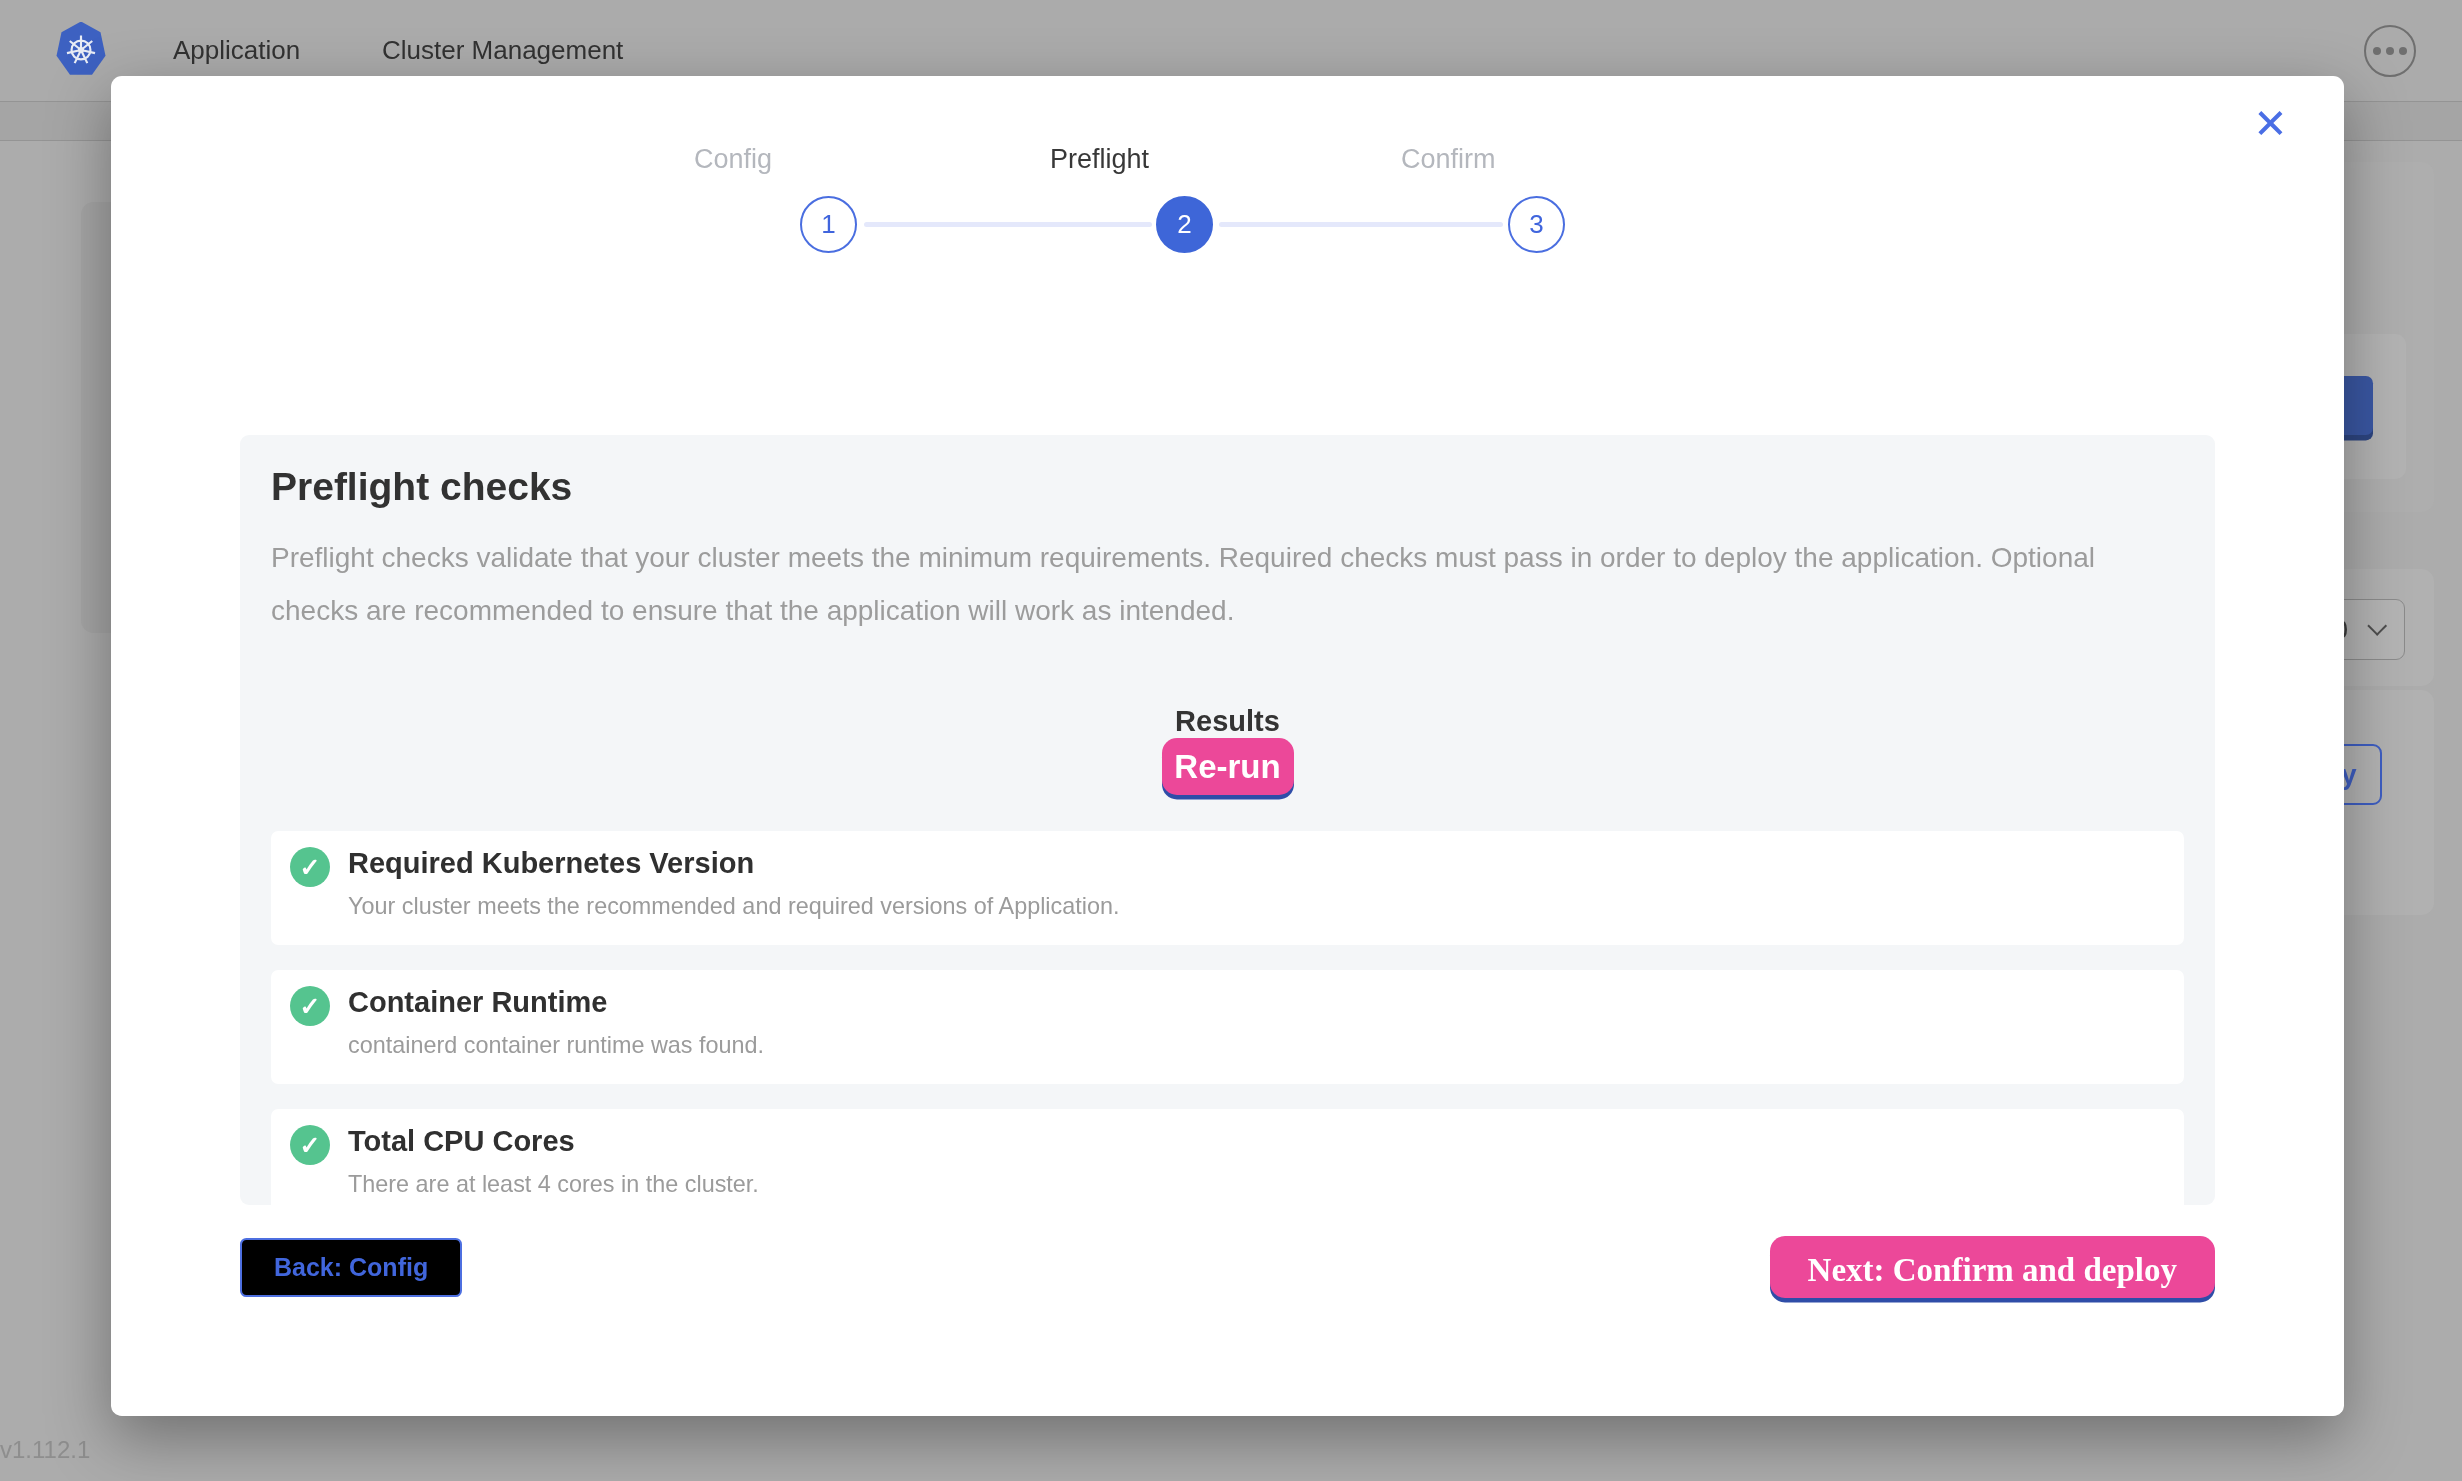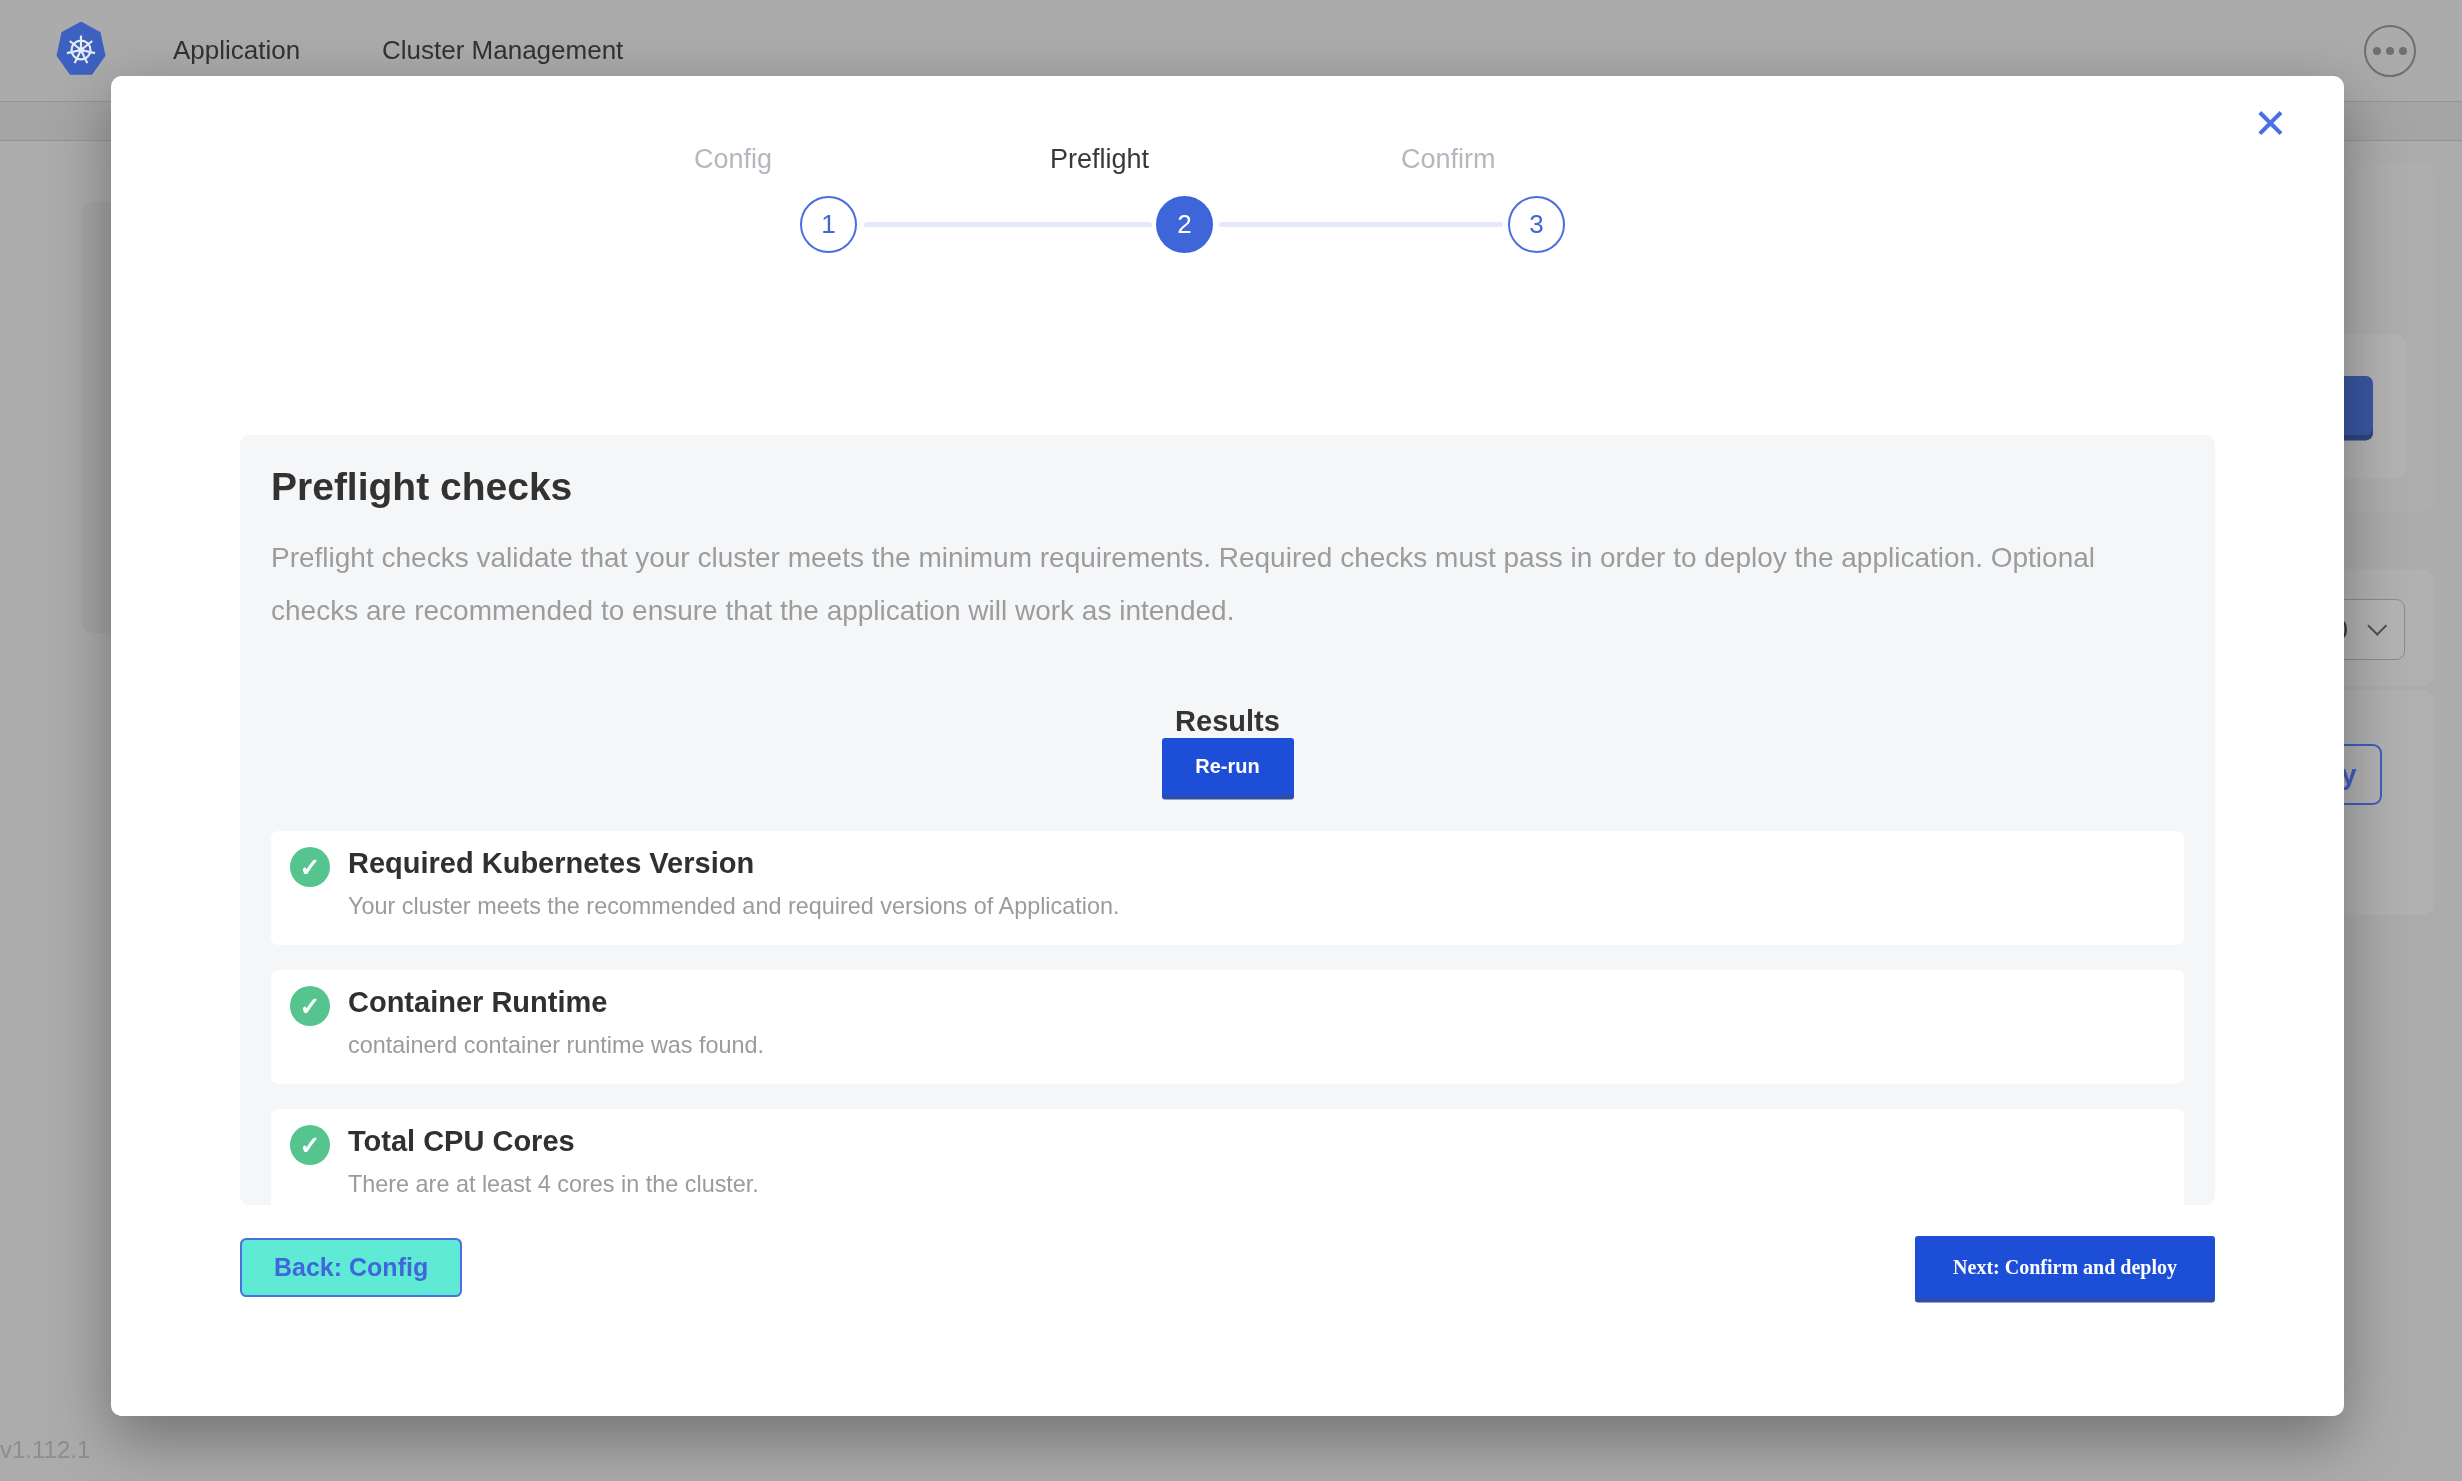--- a/index.html
+++ b/index.html
@@ -61,35 +61,35 @@
   .conn-2 { left:1108px; width:284px; }
 
   
   .card { position:absolute; left:129px; top:359px; width:1975px; height:770px; background:#f4f6f8;
     border-radius:9px; padding:27px 31px 0 31px; }
   .card-title { font-size:39px; font-weight:700; color:#323232; line-height:49px; }
   .card-desc { margin-top:20px; font-size:28px; line-height:53px; color:#9c9c9c; max-width:1887px; }
   .results-row { margin-top:68px; display:flex; align-items:center; justify-content:space-between;flex-direction:column; }
   .results-heading { font-size:29px; font-weight:700; color:#343434; }
   .btn { border:none; cursor:pointer; font-family:"Liberation Sans", sans-serif; }
-  .btn-primary { background:#1d4ed8; color:#ffffff; font-size:20px; font-weight:700; border-radius:3px;
+  .btn-primary { background:#ec4899; color:#ffffff; font-size:33px; font-weight:700; border-radius:15px;
     box-shadow:0 4.5px 0 #2f4da8; }
   .rerun-btn { width:132px; height:57px; }
   .check-list { margin-top:36px; display:flex; flex-direction:column; gap:25px; }
   .check-row { background:#ffffff; border-radius:7.2px; min-height:111px; padding:12.6px 21.6px 23.4px 19px;
     display:flex; align-items:flex-start; }
   .check-icon { flex:0 0 auto; width:40px; height:40px; border-radius:50%; background:#55c48f; color:#ffffff;
     display:flex; align-items:center; justify-content:center; font-size:25px; font-weight:700; margin-right:18px; margin-top:3.6px; }
   .check-title { font-size:29px; font-weight:700; color:#303030; line-height:38px; }
   .check-msg { margin-top:9px; font-size:23.4px; color:#9b9b9b; line-height:31px; }
 
   
   .modal-footer { position:absolute; left:129px; right:129px; top:1160px; display:flex;
     align-items:center; justify-content:space-between; }
-  .btn-outline { background:#5eead4; border:2.7px solid #4d6fe0; color:#4166dc; font-size:25px; font-weight:700;
+  .btn-outline { background:#000000; border:2.7px solid #4d6fe0; color:#4166dc; font-size:25px; font-weight:700;
     border-radius:6.3px; height:59px; padding:0 32px; }
   .next-btn { height:62px; padding:16px 38px;font-family:Liberation Serif, serif; }
 </style>
 </head>
 <body>
 
 <div class="backdrop">
 
   <div class="navbar">
     <div class="k8s-logo">

